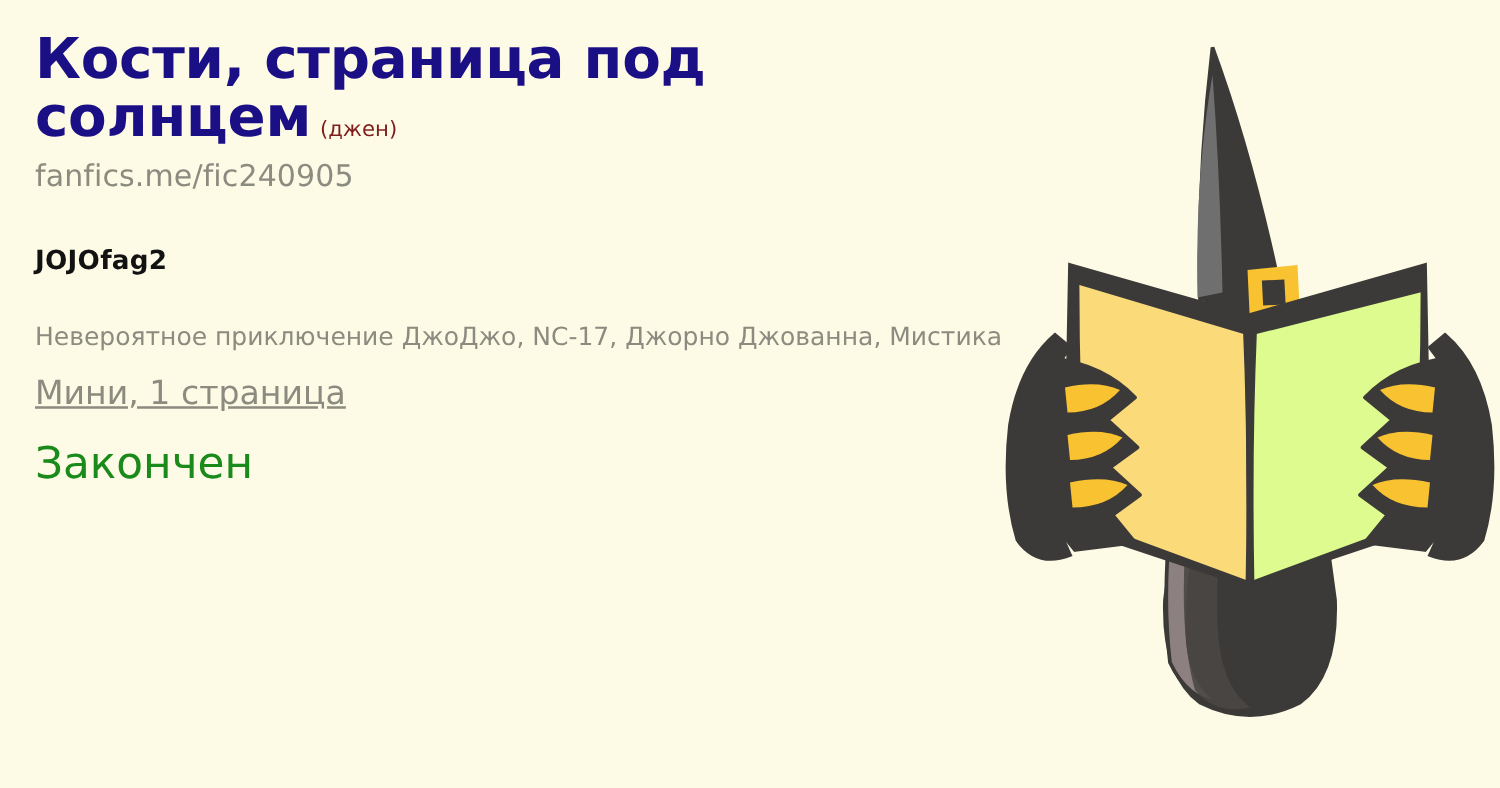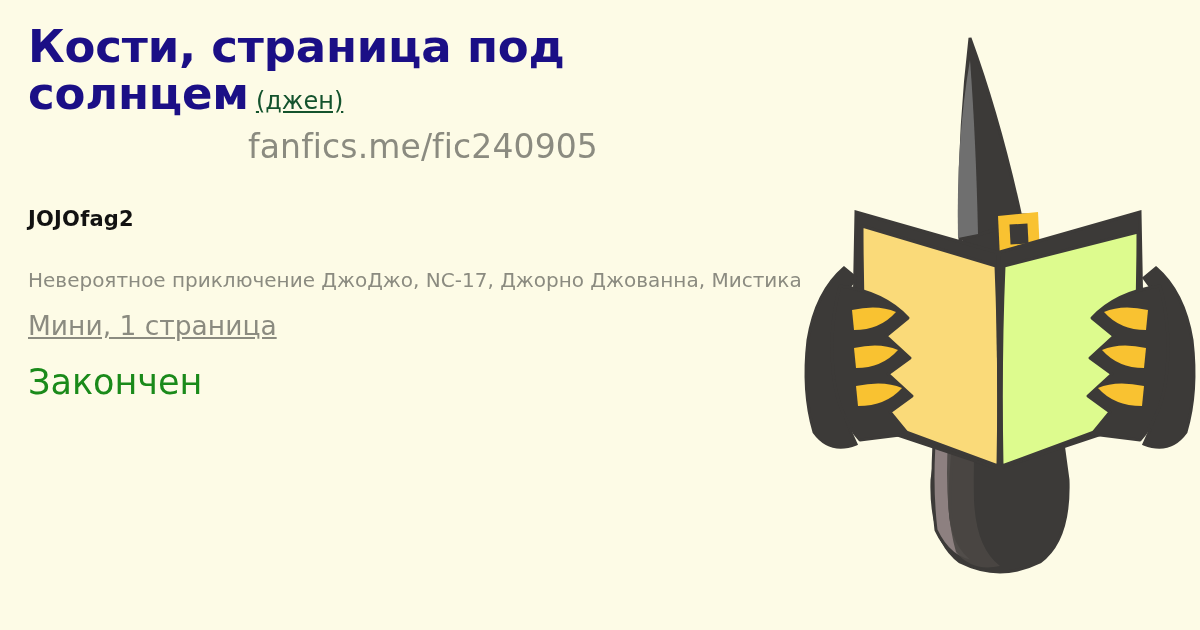--- a/index.html
+++ b/index.html
@@ -33,33 +33,31 @@
   .fic-title {
     display: inline;
     font-size: 45px;
     font-weight: bold;
     color: #1b0f86;
     letter-spacing: -0.2px;
     font-family: "DejaVu Sans", "Liberation Sans", sans-serif;
   }
   .fic-genre {
     display: inline;
-    font-size: 24px;
+    font-size: 17px;
     font-weight: normal;
-    color: #14532d;
+    color: #7f1d1d;
     white-space: nowrap;
     padding-left: 7px;
-    text-decoration: underline;
   }
   .fic-url {
     margin-top: 9px;
-    font-size: 33px;
+    font-size: 24px;
     color: #8b8b80;
     letter-spacing: 0.1px;
-    text-align: center;
   }
   .author {
     margin-top: 41px;
     font-size: 21px;
     font-weight: bold;
     color: #121212;
     letter-spacing: 0.2px;
   }
   .meta {
     margin-top: 35px;

